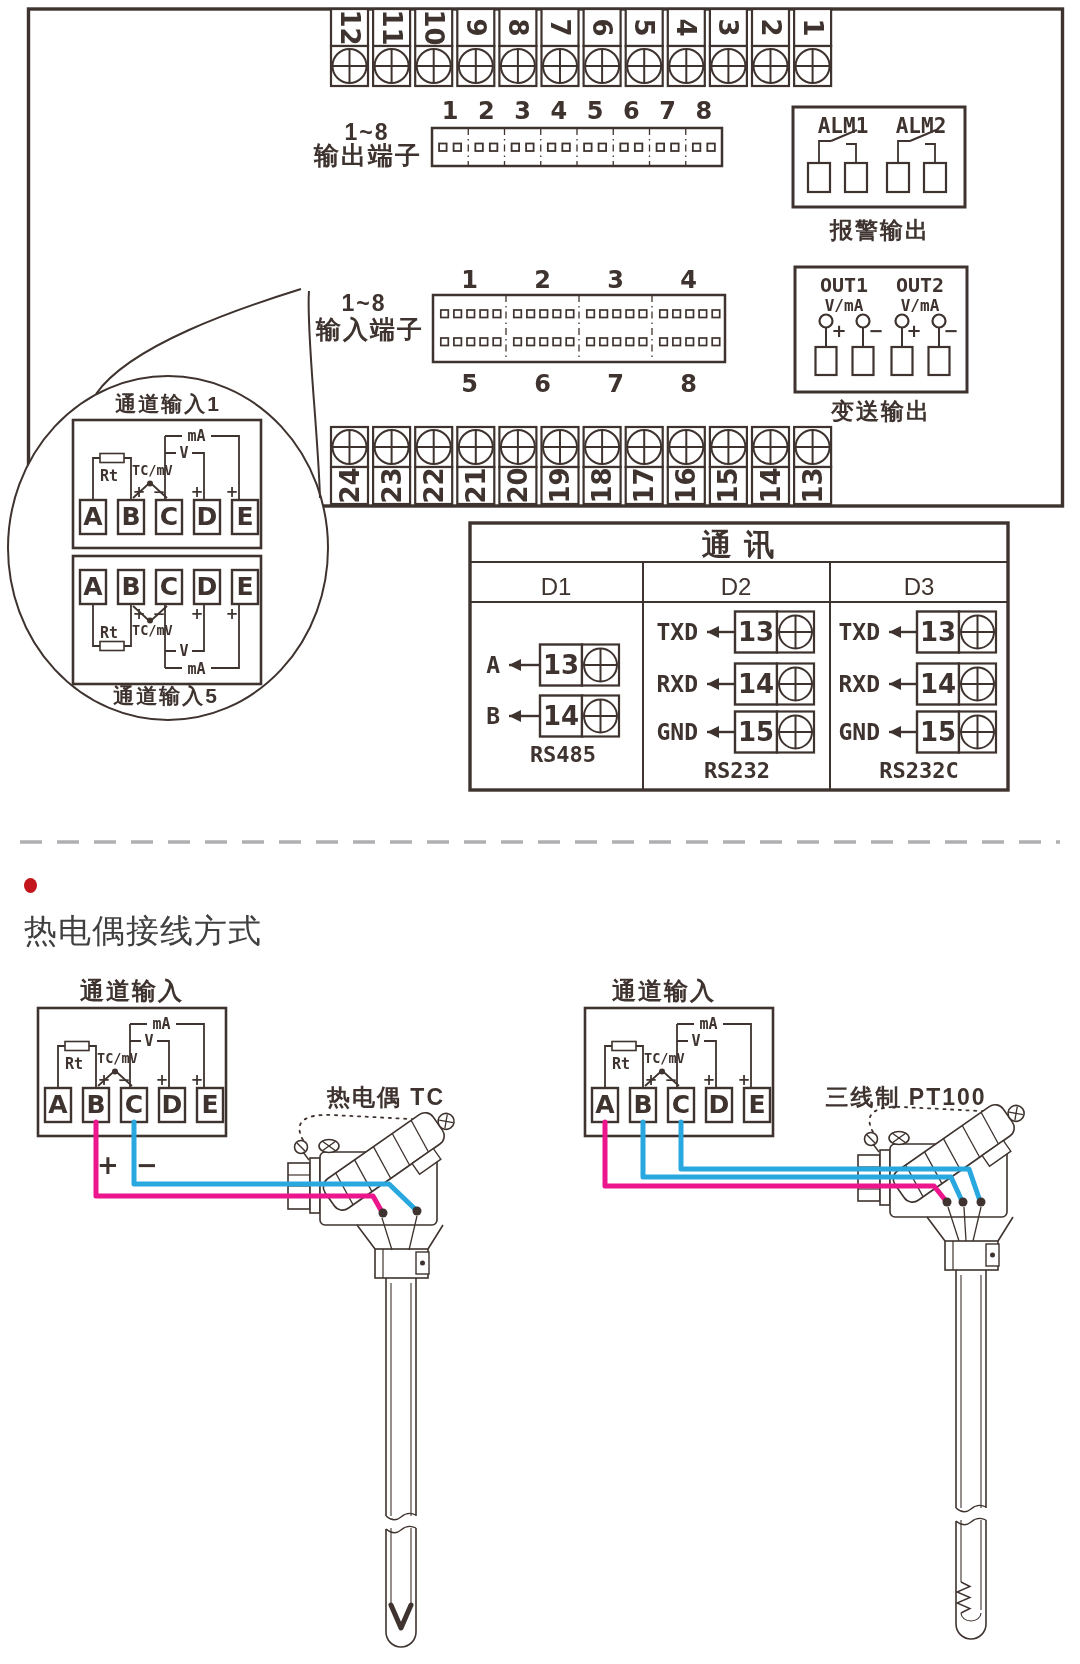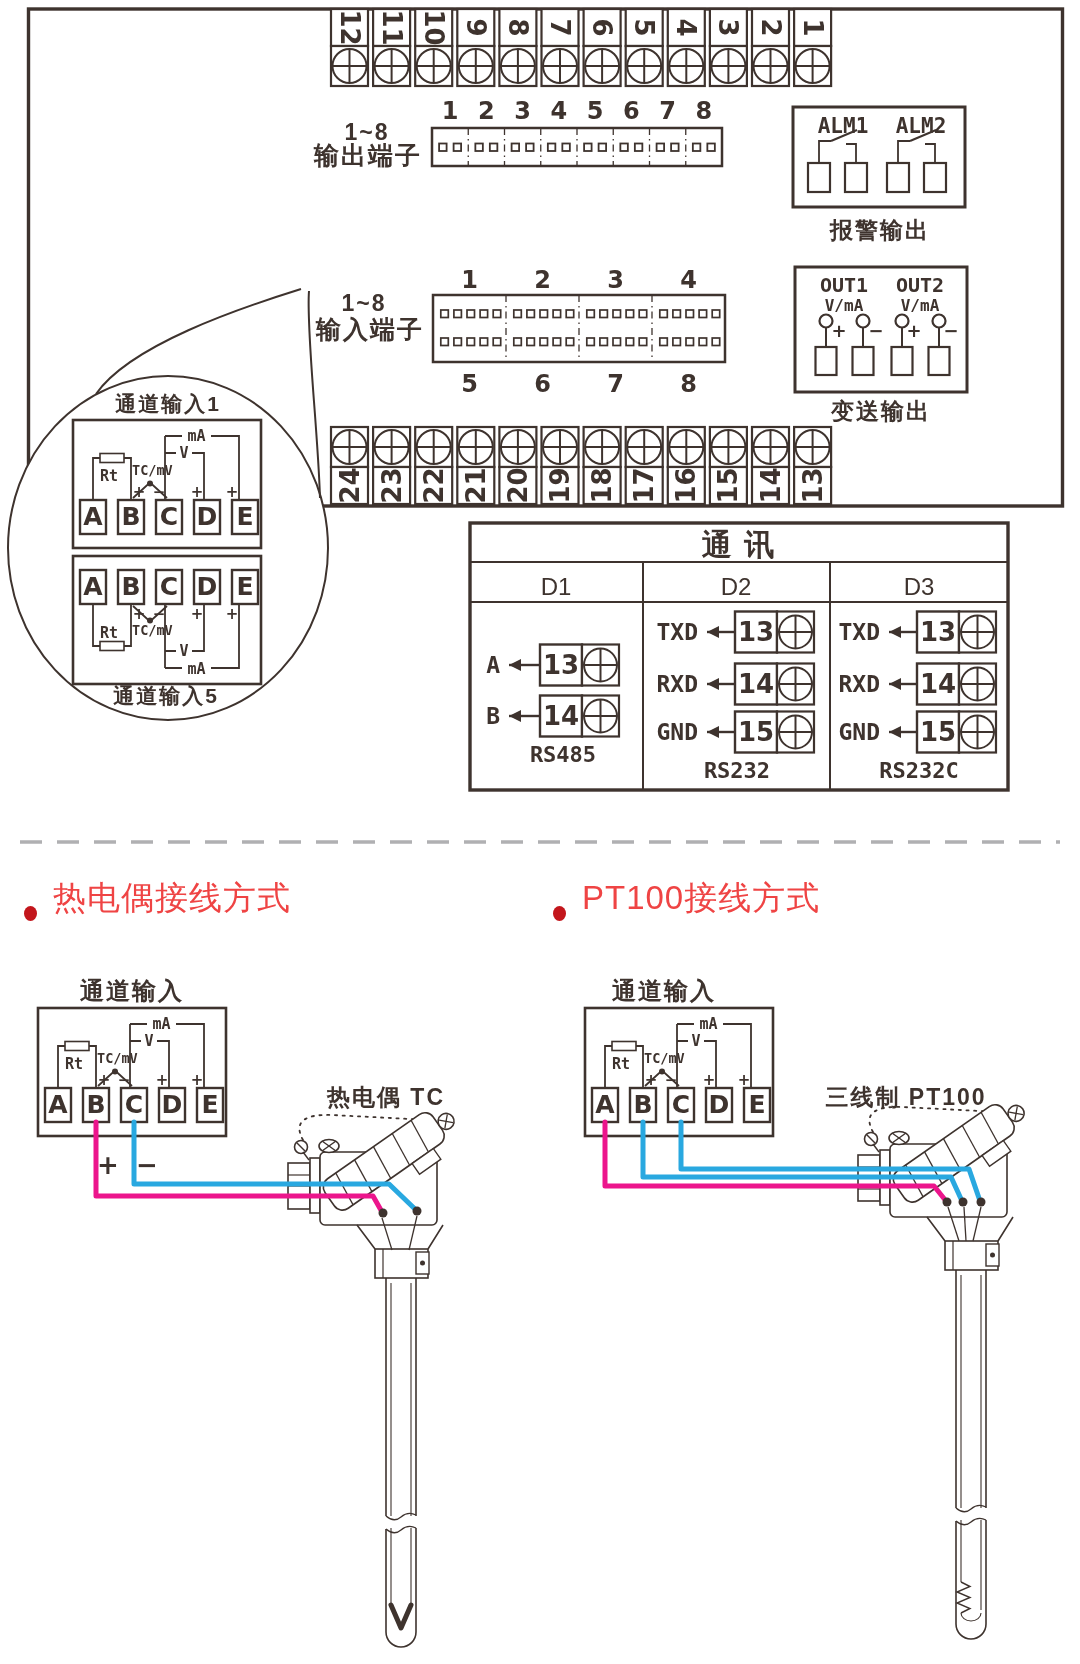--- a/index.html
+++ b/index.html
@@ -4,22 +4,22 @@
 <style>
   html,body{margin:0;padding:0;background:#fff;}
   .canvas{position:relative;width:1080px;height:1664px;background:#fff;overflow:hidden;
           font-family:"Liberation Sans",sans-serif;}
   svg{position:absolute;left:0;top:0;}
   text{fill:#3e332e;}
   .zh{font-family:"Liberation Sans","DejaVu Sans",sans-serif;letter-spacing:2px;font-weight:700;}
   .sans{font-family:"Liberation Sans",sans-serif;font-weight:400;}
   .mono{font-family:"DejaVu Sans Mono","Liberation Mono",monospace;font-weight:700;}
   .num{font-family:"DejaVu Sans","Liberation Sans",sans-serif;font-weight:700;}
-  .section-heading{position:absolute;display:flex;align-items:flex-end;gap:16px;
-                   font-size:33px;color:#ef4444;letter-spacing:1px;}
+  .section-heading{position:absolute;display:flex;align-items:flex-start;gap:16px;
+                   font-size:33px;color:#404040;letter-spacing:1px;flex-direction:column;}
   .bullet{width:13px;height:15px;border-radius:50%;background:#c3161c;flex:0 0 auto;margin-top:2px;}
 </style>
 </head>
 <body>
 
 <div class="canvas">
 
   <svg id="diagram" width="1080" height="1664" viewBox="0 0 1080 1664">
 
     <g id="gfx-base">
@@ -710,17 +710,13 @@
         <circle cx="947" cy="1202" r="4.5" fill="#3e332e"></circle>
         <circle cx="963" cy="1202" r="4.5" fill="#3e332e"></circle>
         <circle cx="981" cy="1202" r="4.5" fill="#3e332e"></circle>
       </g>
   </svg>
 
   <div class="section-heading" style="left:24px;top:876px">
     <span class="bullet"></span>
     <span>热电偶接线方式</span>
   </div>
-  <div class="section-heading" style="left:553px;top:876px">
-    <span class="bullet"></span>
-    <span>PT100接线方式</span>
-  </div>
 </div>
 
 </body></html>

